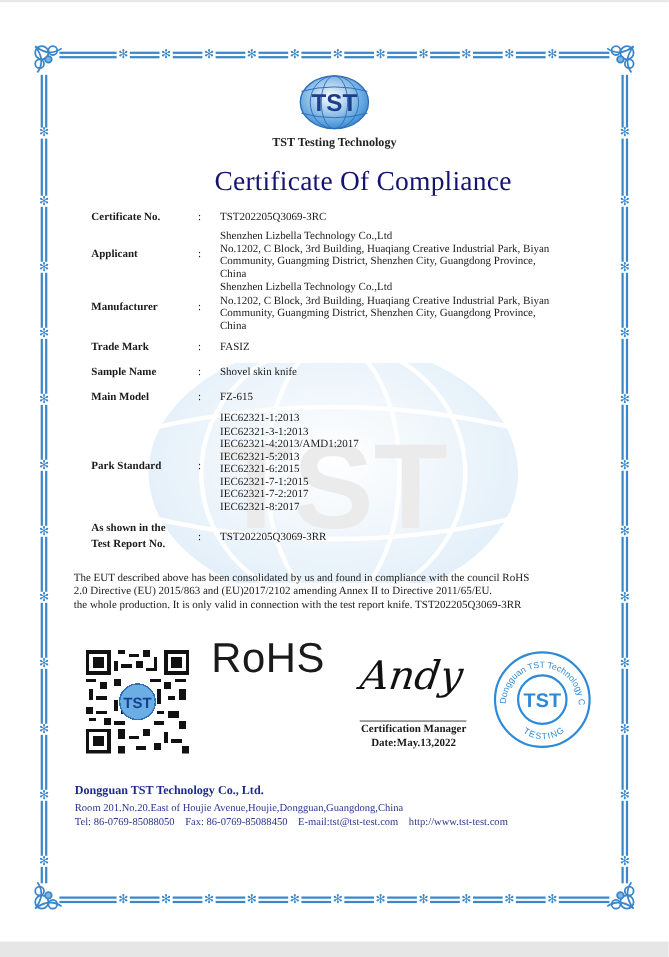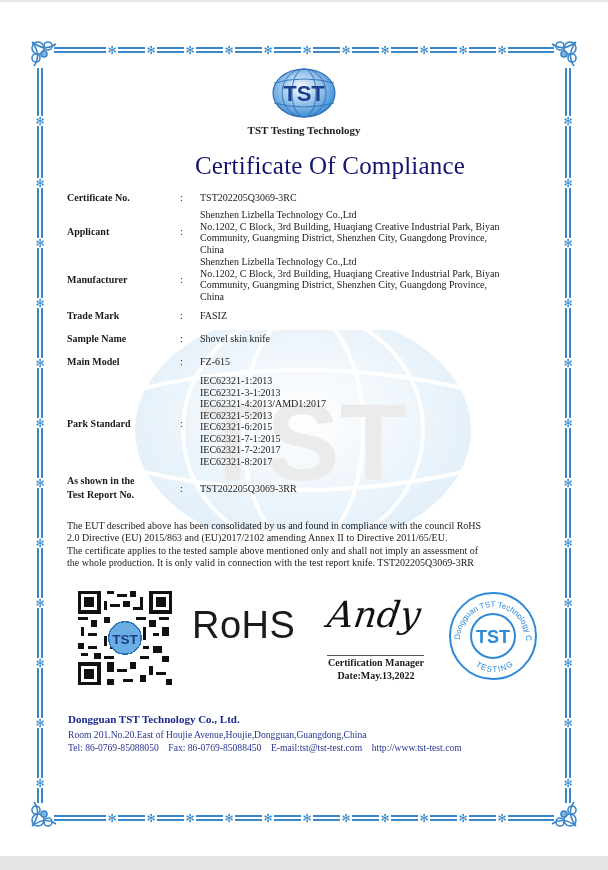--- a/index.html
+++ b/index.html
@@ -18,28 +18,28 @@
   
   .logo { position:absolute; left:271px; top:67px; width:66px; height:52px; }
   .brand { position:absolute; left:0; width:608px; top:124px; text-align:center; font-weight:bold; font-size:11px; color:#222; }
   .title { position:absolute; left:0; width:608px; top:152px; text-align:center; font-weight:normal; font-size:25px; color:#141470; letter-spacing:0.2px;margin-left:26px; }
 
   
   .wm { position:absolute; left:133px; top:330px; width:340px; height:200px; opacity:0.35; }
 
   
   .row { position:absolute; left:67px; font-size:10px; line-height:11.5px; }
-  .lbl { position:absolute; left:0; font-weight:bold; width:110px; }
+  .lbl { position:absolute; left:16px; font-weight:bold; width:110px; }
   .colon { position:absolute; left:113px; }
   .val { position:absolute; left:133px; width:345px; }
 
   .para { position:absolute; left:67px; width:478px; font-size:10px; line-height:12.4px; }
 
   .qr { position:absolute; left:78px; top:591px; width:94px; height:94px; }
-  .rohs { position:absolute; left:192px; top:604px; font-family:"Liberation Sans","DejaVu Sans",sans-serif; font-size:38px; color:#1a1a1a; letter-spacing:0.5px; }
+  .rohs { position:absolute; left:192px; top:578px; font-family:"Liberation Sans","DejaVu Sans",sans-serif; font-size:38px; color:#1a1a1a; letter-spacing:0.5px; }
   .sig { position:absolute; left:328px; top:594px; font-family:"DejaVu Serif",serif; font-style:italic; font-size:36px; color:#111; transform:skewX(-8deg); }
   .sigline { position:absolute; left:327px; top:655px; width:97px; height:1px; background:#555; }
   .sigtitle { position:absolute; left:316px; width:120px; text-align:center; font-weight:bold; font-size:10px; }
   .seal { position:absolute; left:448px; top:590px; width:90px; height:92px; }
 
   .company { position:absolute; left:68px; top:713px; font-weight:bold; font-size:11px; color:#1c2a8c; }
   .addr { position:absolute; left:68px; font-size:9.6px; color:#2a3590; }
 </style>
 </head>
 <body>
@@ -236,21 +236,20 @@
     <div>As shown in the</div>
     <div>Test Report No.</div>
   </span>
   <span class="colon" style="top:8px">:</span>
   <span class="val" style="top:8px">TST202205Q3069-3RR</span>
 </div>
 
 <div class="para" style="top:520px">
   <div>The EUT described above has been consolidated by us and found in compliance with the council RoHS</div>
   <div>2.0 Directive (EU) 2015/863 and (EU)2017/2102 amending Annex II to Directive 2011/65/EU.</div>
-  <div>The certificate applies to the tested sample above mentioned only and shall not imply an assessment of</div>
   <div>the whole production. It is only valid in connection with the test report knife. TST202205Q3069-3RR</div>
 </div>
 
 <svg class="qr" viewBox="0 0 29 29" shape-rendering="crispEdges">
   <rect width="29" height="29" fill="#fff"></rect>
   <g fill="#111">
     <rect x="0" y="0" width="7" height="7"></rect>
       <rect x="1" y="1" width="5" height="5" fill="#fff"></rect>
       <rect x="2" y="2" width="3" height="3"></rect>
     <rect x="22" y="0" width="7" height="7"></rect>

